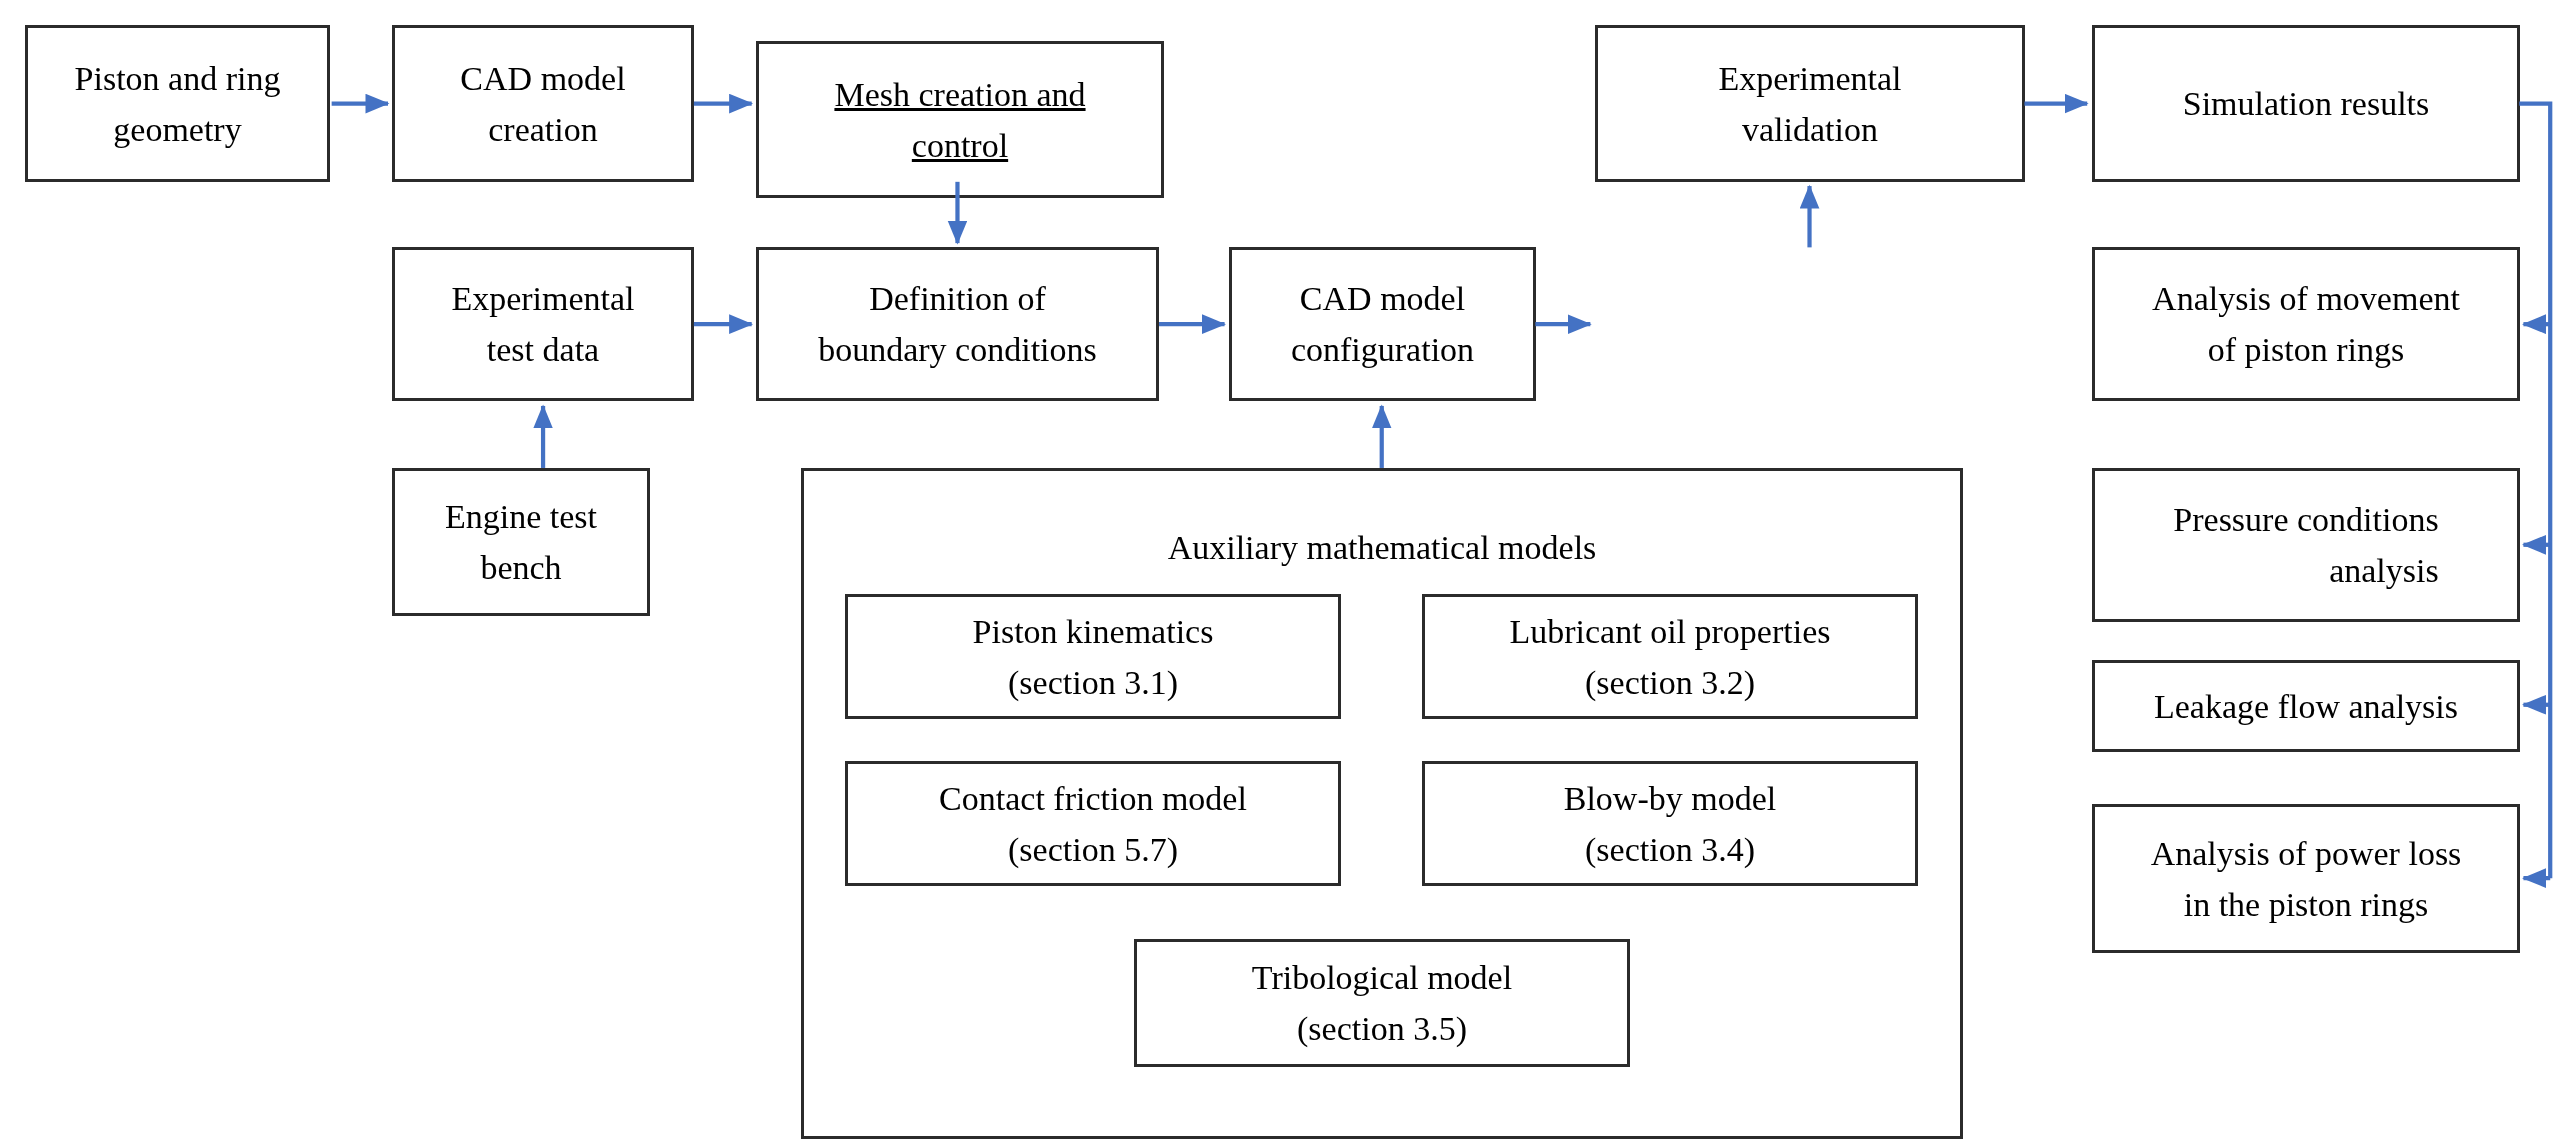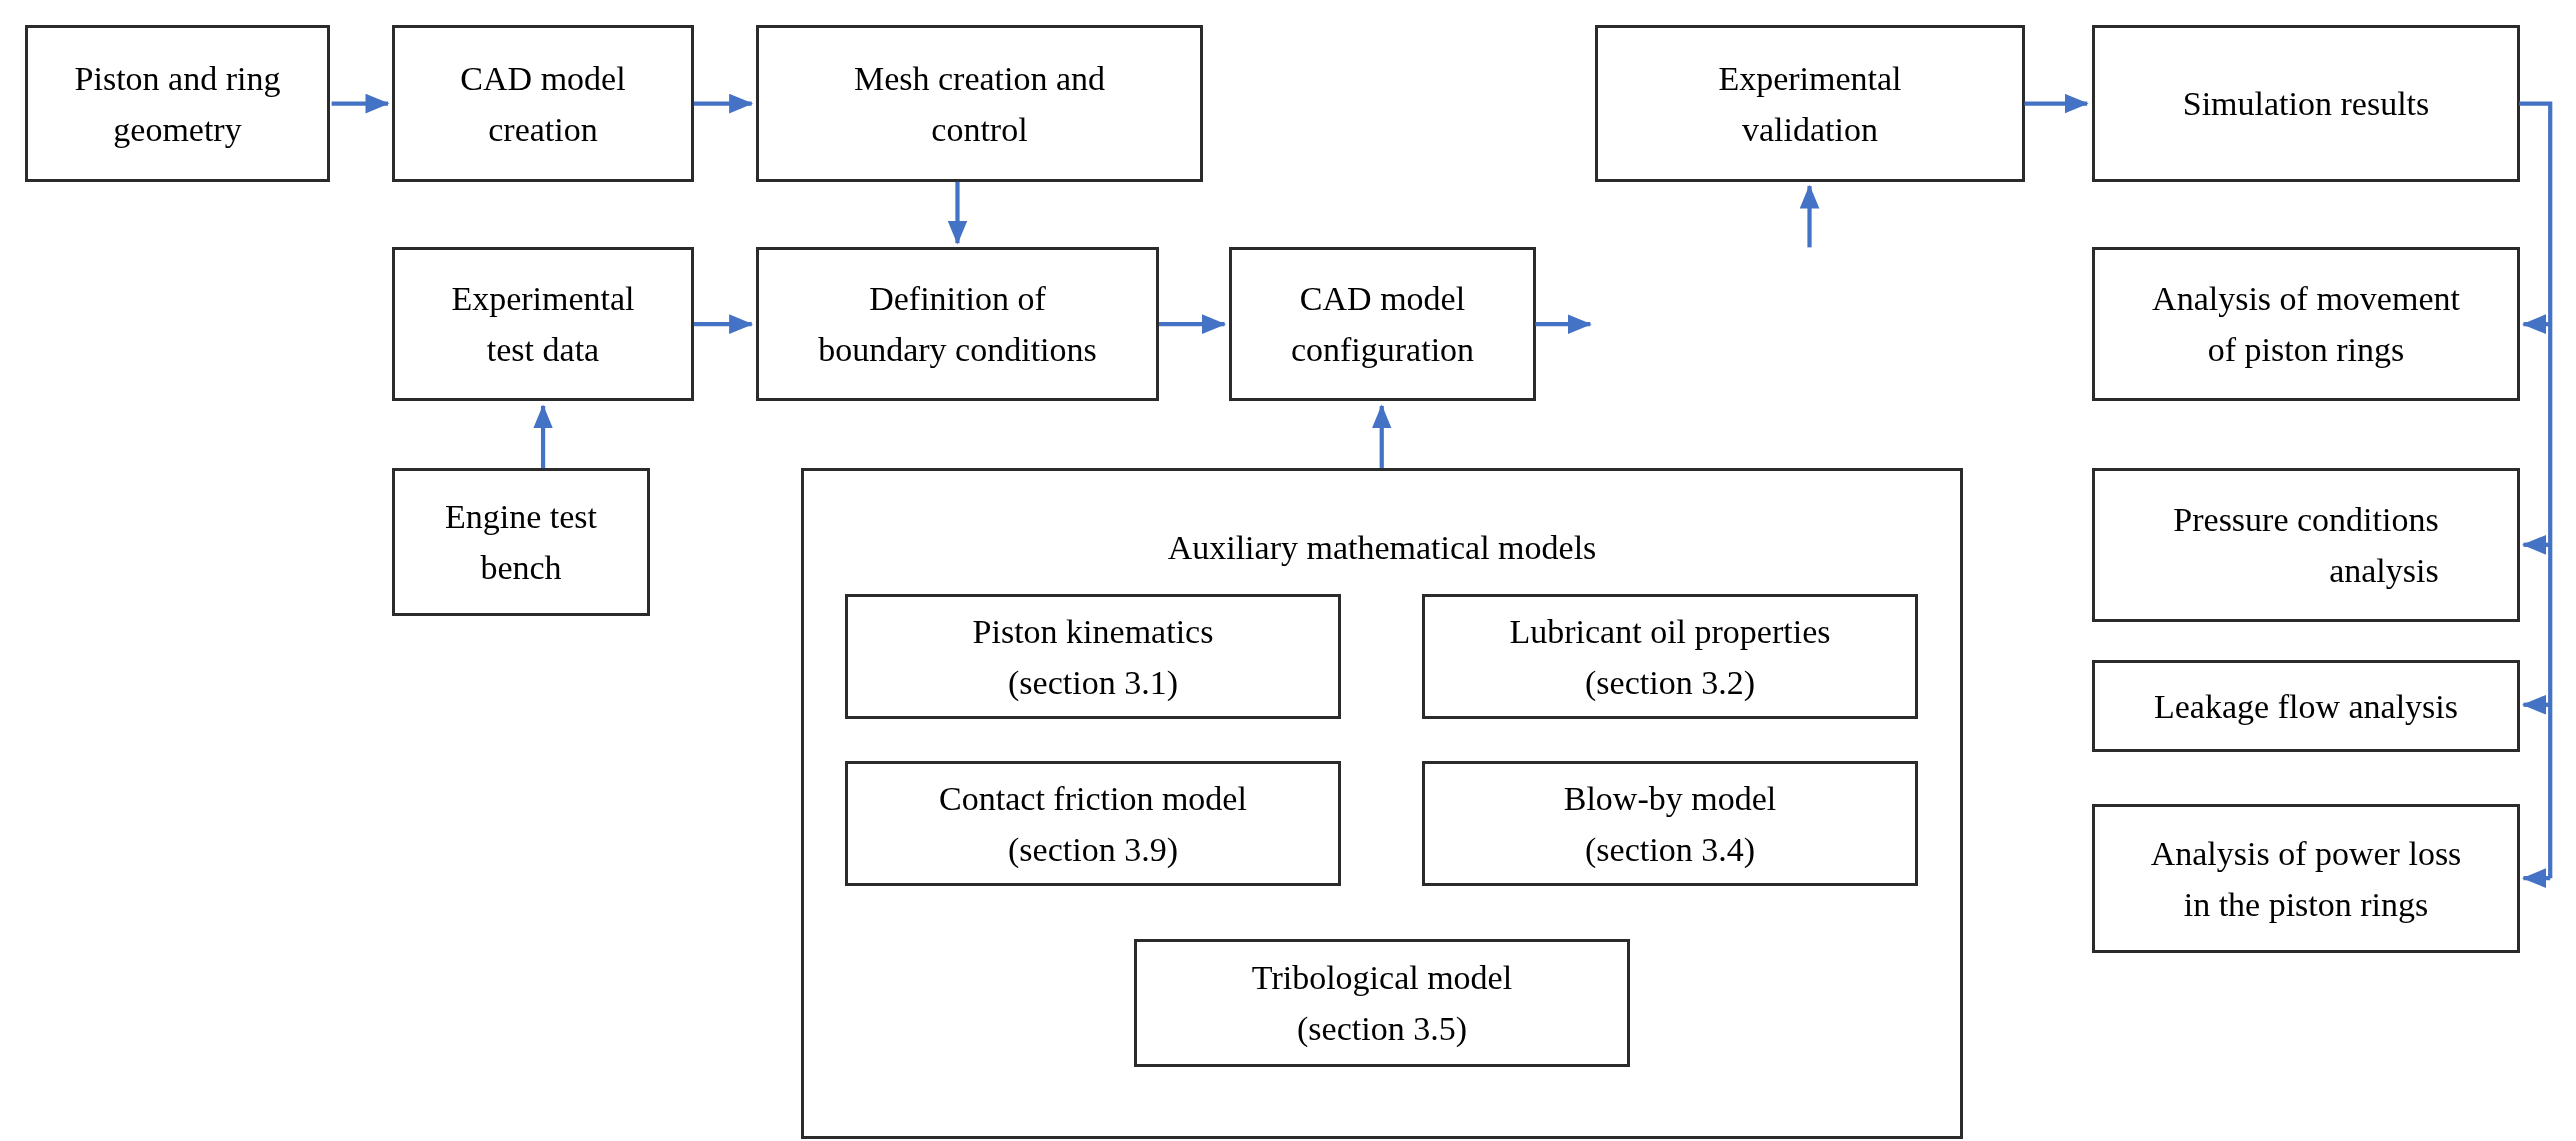--- a/index.html
+++ b/index.html
@@ -72,21 +72,21 @@
   <div class="container" style="left:801px; top:468px; width:1162px; height:671px;">
     <span class="container-title">Auxiliary mathematical models</span>
   </div>
 
   <div class="box" style="left:25px; top:25px; width:305px; height:157px;">Piston and ring
 geometry</div>
 
   <div class="box" style="left:392px; top:25px; width:302px; height:157px;">CAD model
 creation</div>
 
-  <div class="box" style="left:756px; top:25px; width:447px; height:157px;">Mesh creation and
+  <div class="box" style="left:756px; top:41px; width:408px; height:157px;text-decoration:underline;">Mesh creation and
 control</div>
 
   <div class="box" style="left:1595px; top:25px; width:430px; height:157px;">Experimental
 validation</div>
 
   <div class="box" style="left:2092px; top:25px; width:428px; height:157px;">Simulation results</div>
 
   <div class="box" style="left:392px; top:247px; width:302px; height:154px;">Experimental
 test data</div>
 
@@ -111,21 +111,21 @@
   <div class="box" style="left:2092px; top:804px; width:428px; height:149px;">Analysis of power loss
 in the piston rings</div>
 
   <div class="box" style="left:845px; top:594px; width:496px; height:125px;">Piston kinematics
 (section 3.1)</div>
 
   <div class="box" style="left:1422px; top:594px; width:496px; height:125px;">Lubricant oil properties
 (section 3.2)</div>
 
   <div class="box" style="left:845px; top:761px; width:496px; height:125px;">Contact friction model
-(section 3.9)</div>
+(section 5.7)</div>
 
   <div class="box" style="left:1422px; top:761px; width:496px; height:125px;">Blow-by model
 (section 3.4)</div>
 
   <div class="box" style="left:1134px; top:939px; width:496px; height:128px;">Tribological model
 (section 3.5)</div>
 
   <svg class="connector-layer" width="2576" height="1141" viewBox="0 0 3654 1619">
     <defs>
       <marker id="arrowhead" markerUnits="userSpaceOnUse" markerWidth="36" markerHeight="30" refX="32" refY="14" orient="auto">

